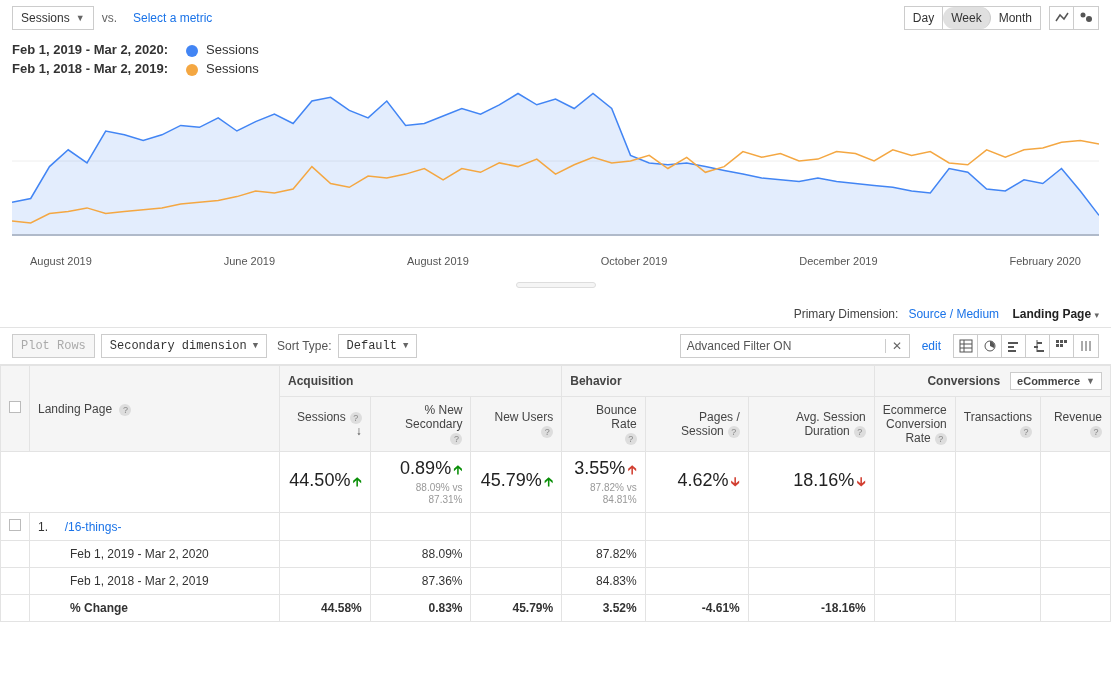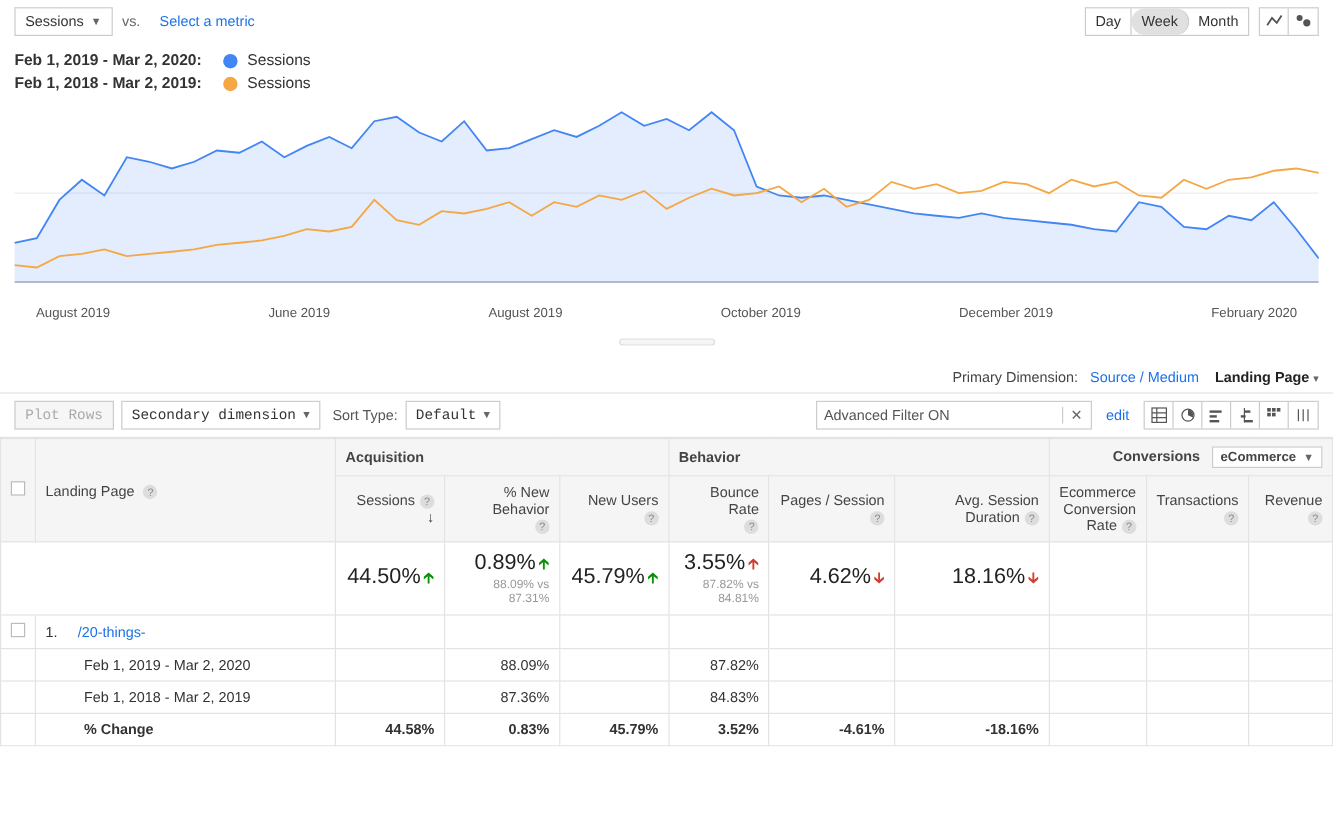--- a/index.html
+++ b/index.html
@@ -211,21 +211,21 @@
       <span>Conversions</span>
       &nbsp;
       <span class="conv-dd">
         <span>eCommerce</span>
         <span class="caret">▼</span>
       </span>
     </th>
   </tr>
   <tr>
     <th><span>Sessions</span><span class="help-icon">?</span><span class="sort-arrow">↓</span></th>
-    <th><span>% New Behavior</span><br><span class="help-icon">?</span></th>
+    <th><span>% New Secondary</span><br><span class="help-icon">?</span></th>
     <th><span>New Users</span><span class="help-icon">?</span></th>
     <th><span>Bounce Rate</span><br><span class="help-icon">?</span></th>
     <th><span>Pages / Session</span><span class="help-icon">?</span></th>
     <th><span>Avg. Session Duration</span><span class="help-icon">?</span></th>
     <th style="width:70px"><span>Ecommerce Conversion Rate</span><span class="help-icon">?</span></th>
     <th style="width:80px"><span>Transactions</span><br><span class="help-icon">?</span></th>
     <th style="width:70px"><span>Revenue</span><span class="help-icon">?</span></th>
   </tr>
 
   <tr>
@@ -246,21 +246,21 @@
     <td></td>
         <td></td>
         <td></td>
   </tr>
 
   <tr>
     <td style="text-align:center"><span class="checkbox"></span></td>
     <td class="left">
       <span>1.</span>
       &nbsp;&nbsp;&nbsp;
-      <span class="row-link">/20-things-</span>
+      <span class="row-link">/16-things-</span>
     </td>
     <td></td>
         <td></td>
         <td></td>
         <td></td>
         <td></td>
         <td></td>
         <td></td>
         <td></td>
         <td></td>

